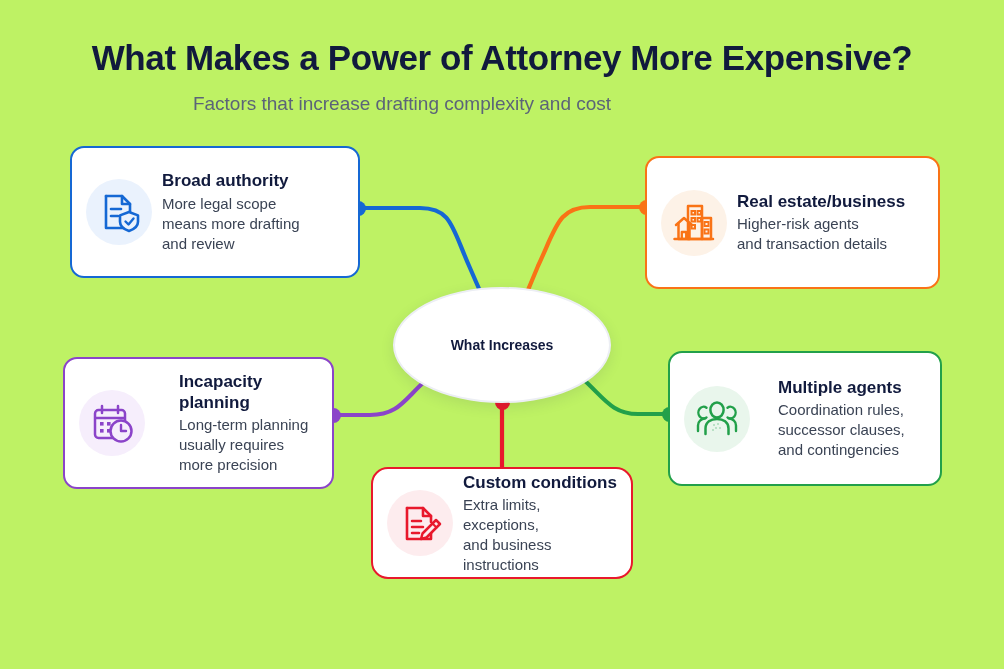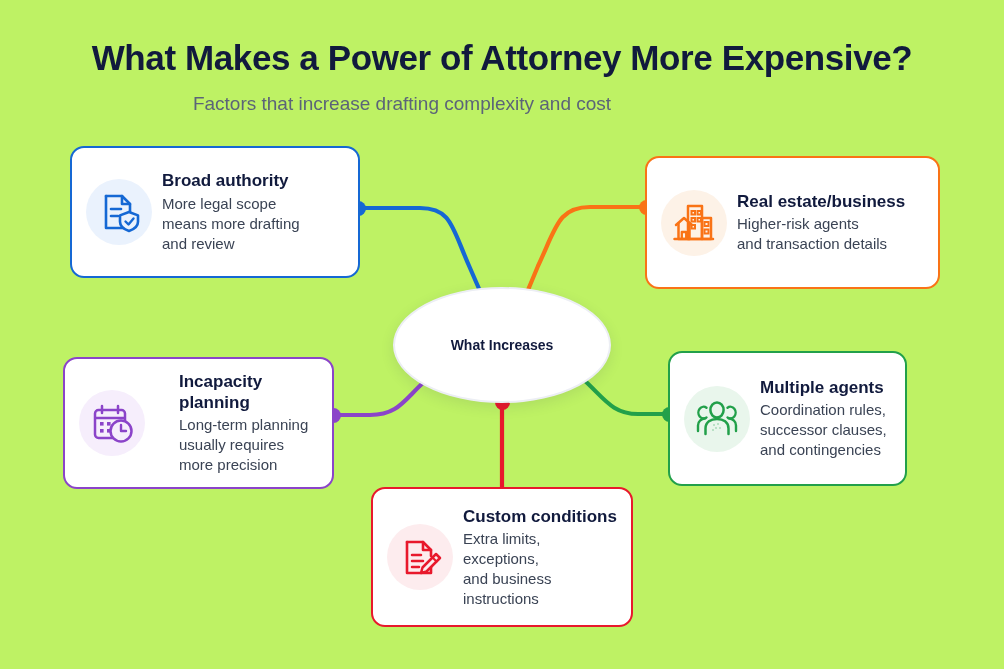--- a/index.html
+++ b/index.html
@@ -107,22 +107,22 @@
   .card-desc {
     font-size: 15px;
     color: #3a4354;
     line-height: 1.33;
   }
 
   
   #card-broad-authority   { left: 70px;  top: 146px; width: 290px; height: 132px; }
   #card-real-estate       { left: 645px; top: 148px; width: 295px; height: 133px; margin-top: 8px; }
   #card-incapacity        { left: 63px;  top: 357px; width: 271px; height: 132px; gap: 24px; }
-  #card-multiple-agents   { left: 668px; top: 351px; width: 239px; height: 135px; }
-  #card-custom-conditions { left: 371px; top: 487px; width: 262px; height: 140px; }
+  #card-multiple-agents   { left: 668px; top: 351px; width: 274px; height: 135px; gap: 18px; }
+  #card-custom-conditions { left: 371px; top: 467px; width: 262px; height: 112px; border-radius: 17px; }
 
   
   #card-custom-conditions .card-title { font-size: 17px; }
 
   .dot {
     position: absolute;
     width: 15px;
     height: 15px;
     border-radius: 50%;
   }

